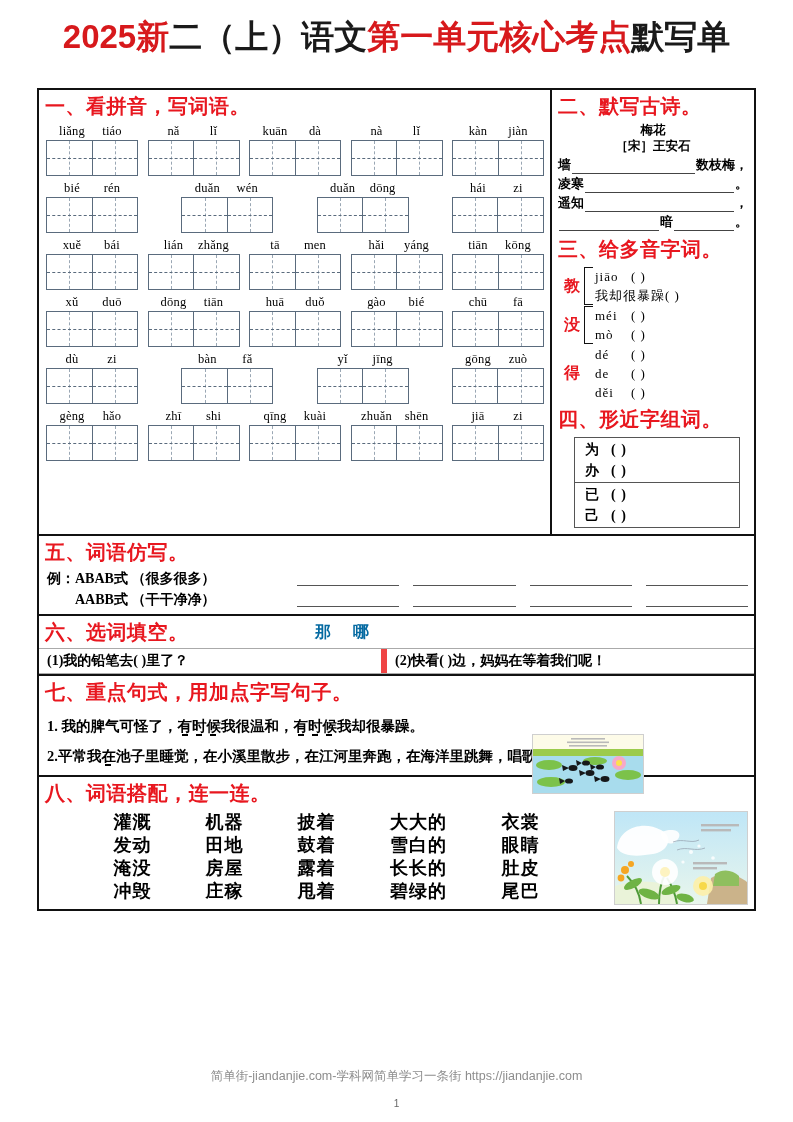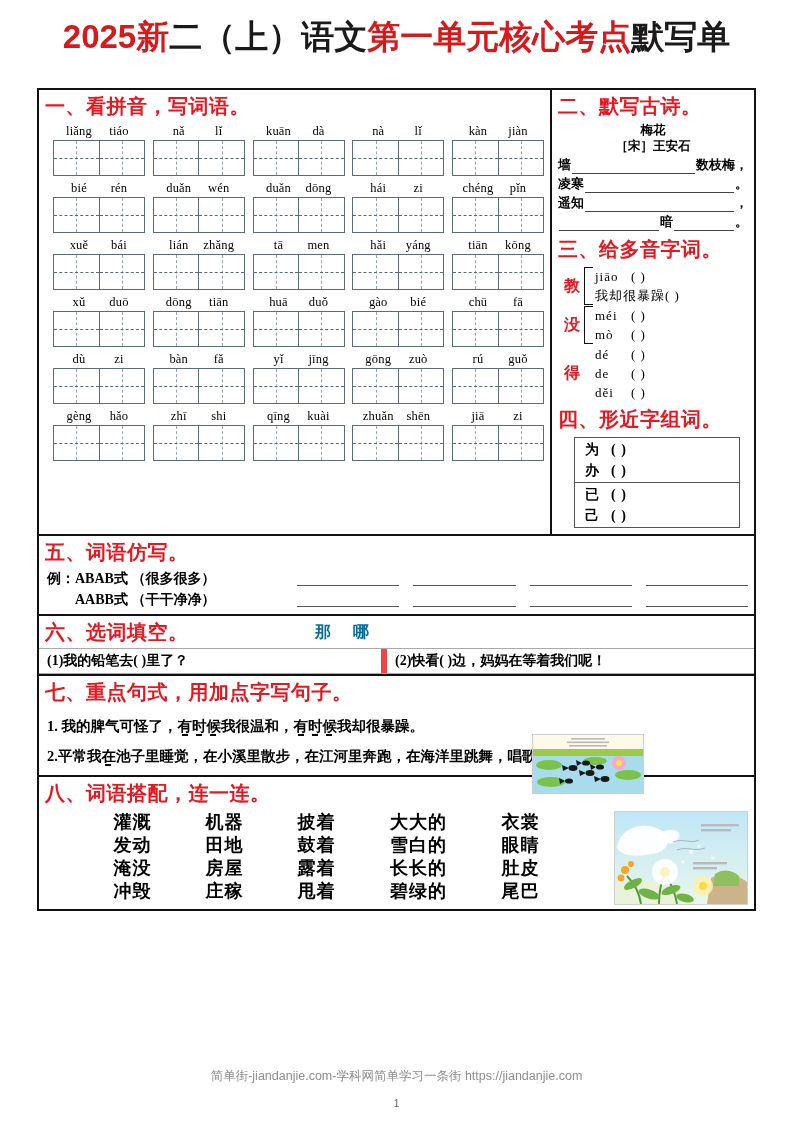--- a/index.html
+++ b/index.html
@@ -42,21 +42,21 @@
     color:#e8171f;
     font-family:"Liberation Sans","DejaVu Sans",sans-serif;
     font-weight:bold;
     font-size:20px;
     padding:3px 0 2px 6px;
     letter-spacing:.5px;
     white-space:nowrap;
   }
 
   
-  .py-wrap{padding:0px 4px 6px 12px;}
+  .py-wrap{padding:0px 4px 6px 5px;}
   .py-row{display:flex;justify-content:space-between;margin-bottom:3px;}
   .py-cell{width:96px;}
   .py-text{
     font-family:"Liberation Serif","DejaVu Serif",serif;
     font-size:12.5px;
     text-align:center;
     height:18px;line-height:18px;
     white-space:nowrap;
     letter-spacing:.2px;
   }
@@ -269,27 +269,20 @@
                   <div class="half"></div>
                 </div>
             </div>
             <div class="py-cell">
               <div class="py-text"><span class="s1">hái</span><span class="s2">zi</span></div>
               <div class="tzg">
                   <div class="half"></div>
                   <div class="half"></div>
                 </div>
             </div>
-            <div class="py-cell">
-              <div class="py-text"><span class="s1">chéng</span><span class="s2">pǐn</span></div>
-              <div class="tzg">
-                  <div class="half"></div>
-                  <div class="half"></div>
-                </div>
-            </div>
           </div>
 
           <div class="py-row">
             <div class="py-cell">
               <div class="py-text"><span class="s1">xuě</span><span class="s2">bái</span></div>
               <div class="tzg">
                   <div class="half"></div>
                   <div class="half"></div>
                 </div>
             </div>
@@ -378,27 +371,20 @@
             </div>
             <div class="py-cell">
               <div class="py-text"><span class="s1">yǐ</span><span class="s2">jīng</span></div>
               <div class="tzg">
                   <div class="half"></div>
                   <div class="half"></div>
                 </div>
             </div>
             <div class="py-cell">
               <div class="py-text"><span class="s1">gōng</span><span class="s2">zuò</span></div>
-              <div class="tzg">
-                  <div class="half"></div>
-                  <div class="half"></div>
-                </div>
-            </div>
-            <div class="py-cell">
-              <div class="py-text"><span class="s1">rú</span><span class="s2">guǒ</span></div>
               <div class="tzg">
                   <div class="half"></div>
                   <div class="half"></div>
                 </div>
             </div>
           </div>
 
           <div class="py-row">
             <div class="py-cell">
               <div class="py-text"><span class="s1">gèng</span><span class="s2">hǎo</span></div>

